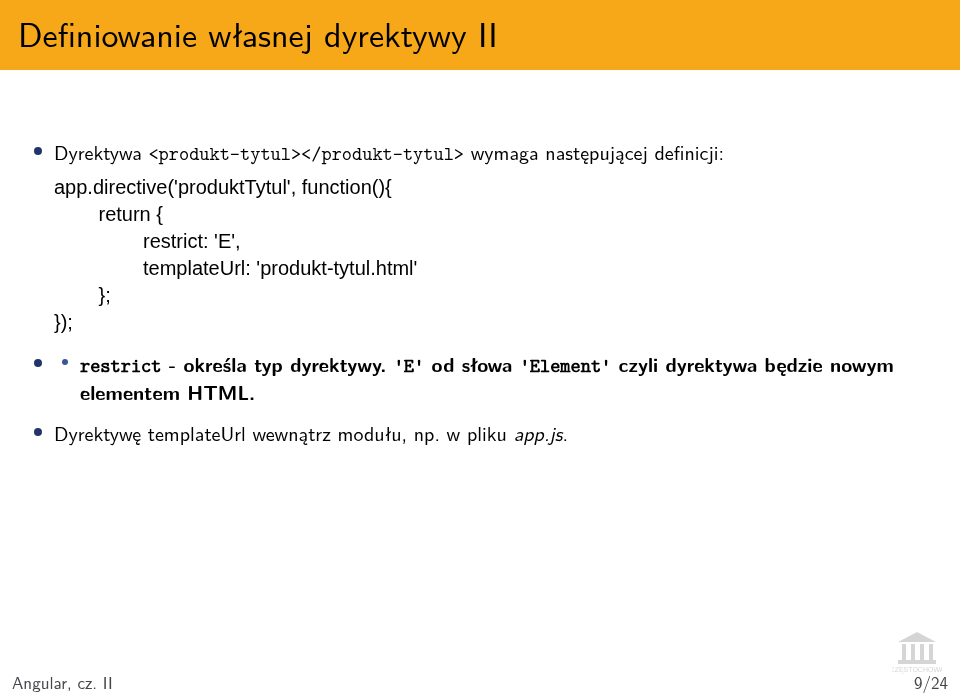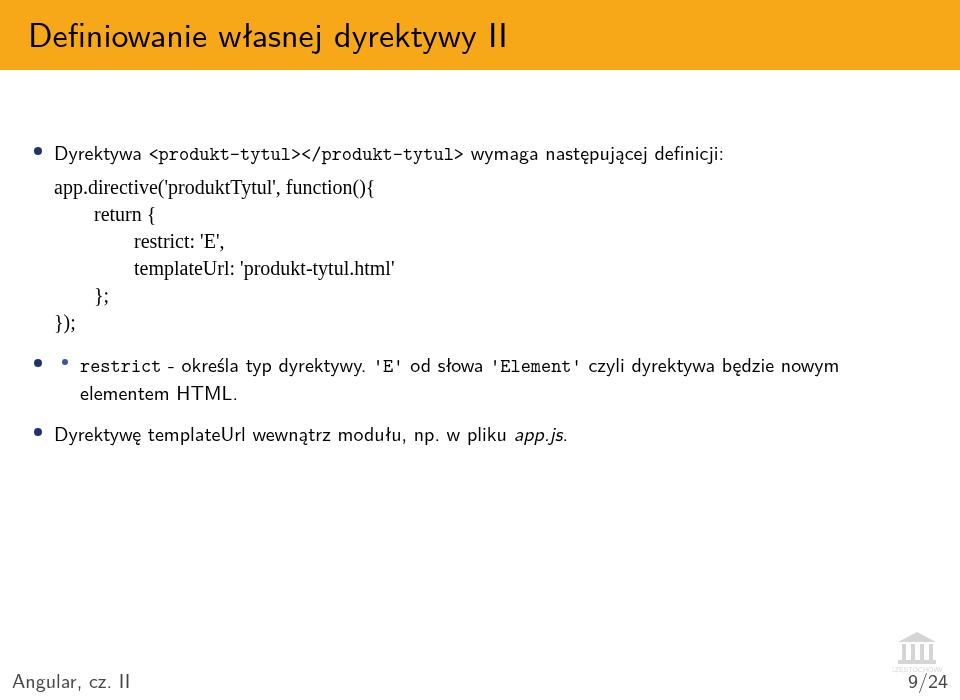--- a/index.html
+++ b/index.html
@@ -7,21 +7,21 @@
     width: 960px;
     height: 700px;
     background: #fff;
     font-family: "Latin Modern Sans", "Trebuchet MS", "Lucida Sans", sans-serif;
     color: #000;
     position: relative;
     overflow: hidden;
   }
   .title-box {
     background: #f7a818;
-    padding: 8px 16px 12px 28px;
+    padding: 8px 16px 12px 18px;
   }
   .title-box h1 {
     font-size: 34px;
     font-weight: normal;
     color: #000;
   }
   .content {
     padding: 28px 30px 0 30px;
     font-size: 20px;
     line-height: 1.35;
@@ -42,54 +42,55 @@
     top: 9px;
     width: 8px;
     height: 8px;
     background: #22346b;
     border-radius: 50%;
   }
   ul.inner {
     list-style: none;
     padding-left: 26px;
     margin-top: 6px;
+    font-weight: bold;
   }
   ul.inner > li {
     position: relative;
     margin-bottom: 6px;
   }
   ul.inner > li::before {
     content: "";
     position: absolute;
     left: -18px;
     top: 9px;
     width: 6px;
     height: 6px;
     background: #3a569a;
     border-radius: 50%;
   }
   .tt {
     font-family: "Latin Modern Mono", "Courier New", monospace;
     font-size: 0.97em;
   }
   pre.code {
-    font-family: Liberation Serif, serif;
+    font-family: Liberation Sans, sans-serif;
     font-size: 20px;
     line-height: 1.35;
     margin: 8px 0 14px 0;
     white-space: pre;
   }
   .ind1 { padding-left: 4ch; }
   .ind2 { padding-left: 8ch; }
   .footer {
     position: absolute;
     bottom: 6px;
     left: 12px;
     right: 12px;
-    font-size: 20px;
+    font-size: 17px;
     color: #44464a;
     display: flex;
     justify-content: space-between;
     gap: 44px;
   }
   .logo {
     position: absolute;
     right: 18px;
     bottom: 26px;
     width: 50px;

